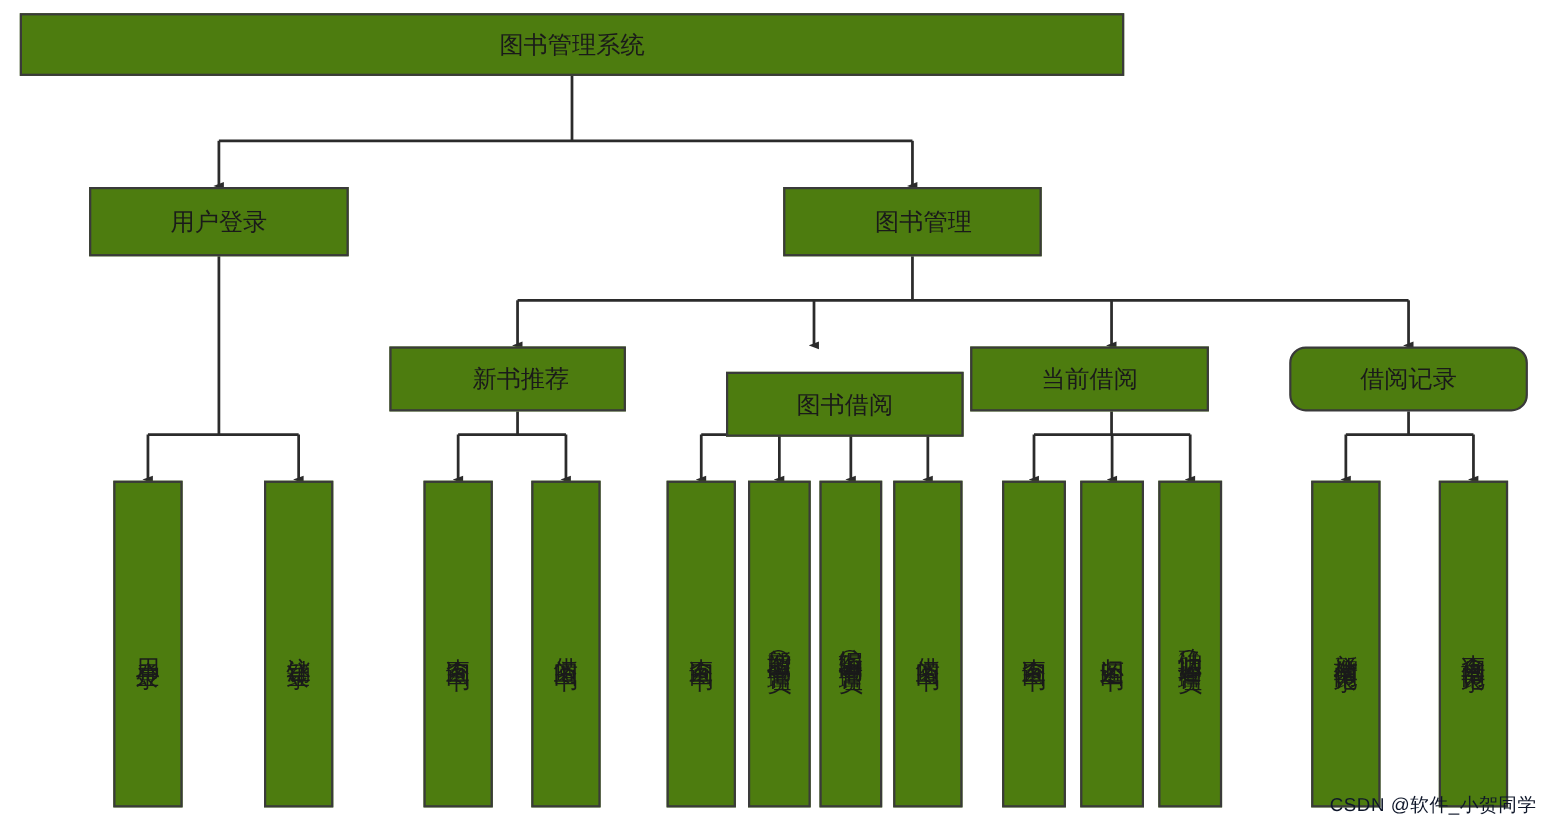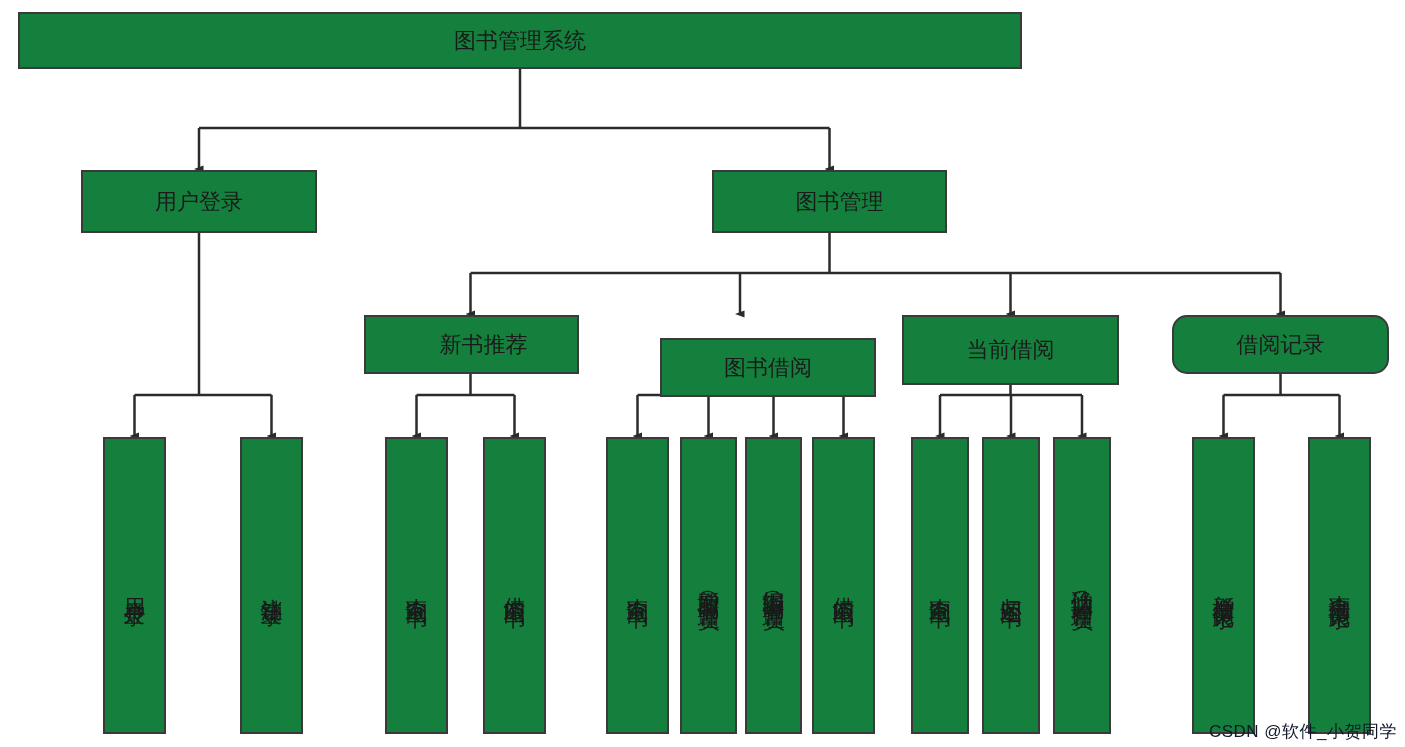--- a/index.html
+++ b/index.html
@@ -21,21 +21,21 @@
     position: absolute;
     left: 0;
     top: 0;
     width: 1405px;
     height: 747px;
     pointer-events: none;
   }
   .node {
     position: absolute;
     box-sizing: border-box;
-    background: #15803d;
+    background: #4d7c0f;
     border: 2px solid #3a3a3a;
     display: flex;
     align-items: center;
     justify-content: center;
     color: #1a1a1a;
   }
   .node .label {
     display: block;
     text-align: center;
     line-height: 1.18;
@@ -114,27 +114,27 @@
   <div id="nodes">
       <div class="node horiz" style="left: 18px; top: 12px; width: 1004px; height: 57px;">
         <span class="label">图书管理系统</span>
       </div>
       <div class="node horiz" style="left: 81px; top: 170px; width: 236px; height: 63px;">
         <span class="label">用户登录</span>
       </div>
       <div class="node horiz" style="left: 712px; top: 170px; width: 235px; height: 63px; padding-left: 20px;">
         <span class="label">图书管理</span>
       </div>
-      <div class="node horiz" style="left: 364px; top: 315px; width: 215px; height: 59px; padding-left: 24px;">
+      <div class="node horiz" style="left: 354px; top: 315px; width: 215px; height: 59px; padding-left: 24px;">
         <span class="label">新书推荐</span>
       </div>
       <div class="node horiz" style="left: 660px; top: 315px; width: 216px; height: 59px; margin-top: 23px;">
         <span class="label">图书借阅</span>
       </div>
-      <div class="node horiz" style="left: 902px; top: 315px; width: 217px; height: 70px;">
+      <div class="node horiz" style="left: 882px; top: 315px; width: 217px; height: 59px;">
         <span class="label">当前借阅</span>
       </div>
       <div class="node horiz" style="left: 1172px; top: 315px; width: 217px; height: 59px; border-radius: 15px;">
         <span class="label">借阅记录</span>
       </div>
       <div class="node vert" style="left: 103px; top: 437px; width: 63px; height: 297px;">
         <span class="label">用户登录</span>
       </div>
       <div class="node vert" style="left: 240px; top: 437px; width: 63px; height: 297px;">
         <span class="label">注销登录</span>

